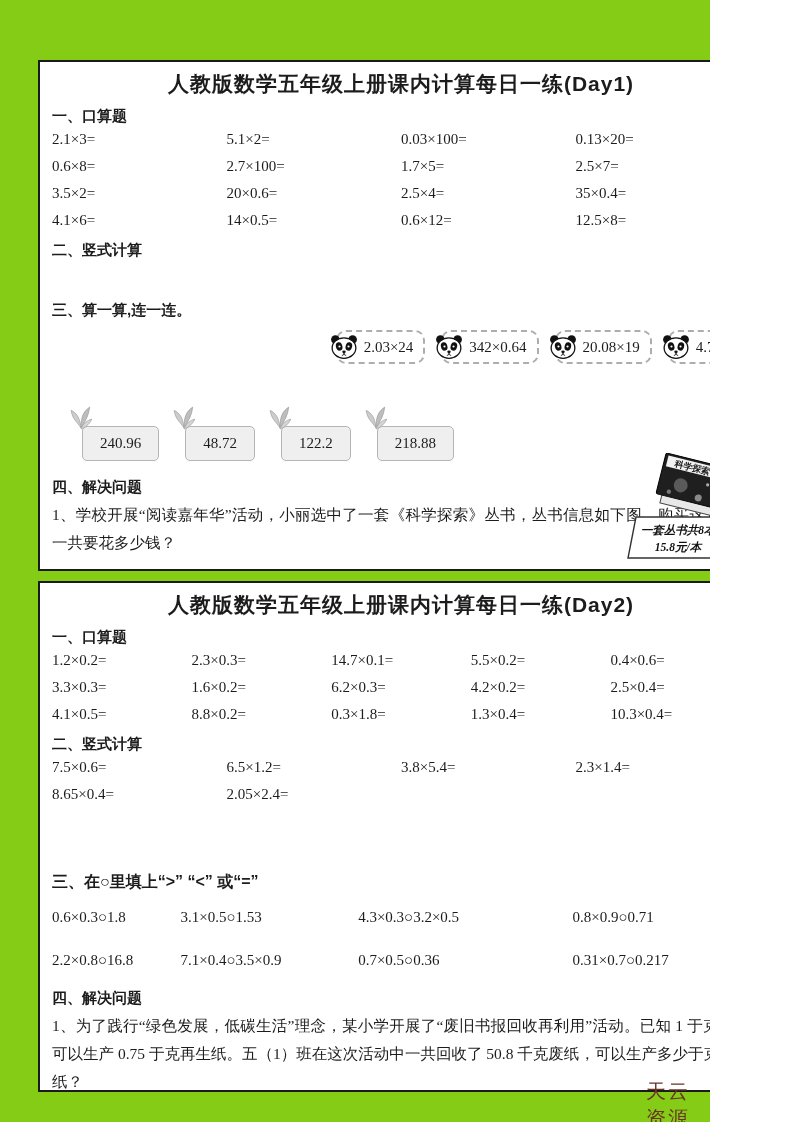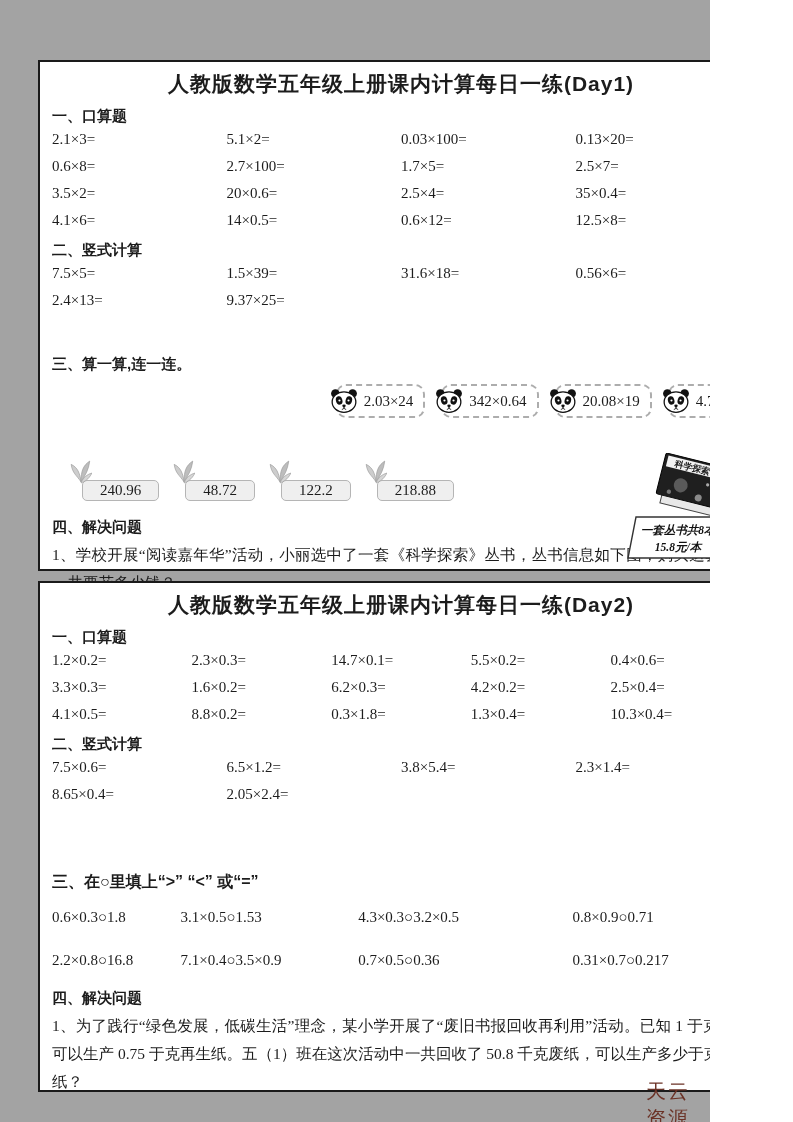--- a/index.html
+++ b/index.html
@@ -1,16 +1,16 @@
 <!DOCTYPE html>
 <html><head>
 <meta charset="utf-8">
 <style>
   html,body{margin:0;padding:0;background:#fff;}
-  .page{position:relative;width:710px;height:1122px;background:#a3a3a3;overflow:hidden;
+  .page{position:relative;width:710px;height:1122px;background:#84cc16;overflow:hidden;
         font-family:"Liberation Sans",sans-serif;color:#1c1c1c;}
   .sheet{position:absolute;left:38px;width:726px;border:2px solid #1a1a1a;background:#fff;
          box-sizing:border-box;padding:2px 12px 0 12px;}
   #sheet1{top:60px;height:511px;}
   #sheet2{top:581px;height:511px;}
   .title{text-align:center;font-weight:bold;font-size:21px;line-height:30px;margin-top:5px;
          font-family:"Liberation Sans",sans-serif;letter-spacing:1px;}
   .sec-heading{font-weight:bold;font-size:15px;line-height:20px;margin-top:7px;}
   .grid{display:grid;font-family:"Liberation Serif","DejaVu Serif",serif;font-size:15px;}
   .grid span{line-height:27px;white-space:nowrap;}
@@ -19,21 +19,21 @@
   .compare-grid{grid-template-columns:1.05fr 1.45fr 1.75fr 1.45fr;row-gap:16px;margin-top:12px;}
   .match-row{display:flex;gap:16px;margin:10px 0 0 10px;justify-content:flex-end;}
   .match-box{position:relative;border:2px dashed #adadad;border-radius:10px;height:30px;
              display:flex;align-items:center;padding:0 10px 0 26px;
              font-family:"Liberation Serif","DejaVu Serif",serif;font-size:15px;white-space:nowrap;}
   .panda{position:absolute;left:-8px;top:2px;}
   .answer-row{display:flex;gap:26px;margin:62px 0 0 30px;}
   .answer-wrap{position:relative;}
   .leaf{position:absolute;left:-12px;top:-20px;}
   .chip{display:inline-block;background:#efefef;border:1px solid #b5b5b5;border-radius:5px;
-        padding:1px 17px;font-family:"Liberation Serif","DejaVu Serif",serif;font-size:15px;}
+        padding:8px 17px;font-family:"Liberation Serif","DejaVu Serif",serif;font-size:15px;}
   .prob-text{font-family:"Liberation Serif","DejaVu Serif",serif;font-size:15.5px;line-height:28px;
              margin:4px 0 0 0;text-align:justify;}
   #sheet1 .prob-text{width:700px;}
   .book-graphic{position:absolute;right:6px;bottom:6px;width:130px;height:110px;}
   .watermark{position:absolute;left:646px;top:1078px;font-size:20px;font-weight:normal;
              letter-spacing:2px;z-index:5;}
   .mt-vert1{margin-top:6px;}
   #sheet1 .sec-match{margin-top:40px;}
   #sheet1 .sec-solve{margin-top:16px;}
   #sheet2 .sec-compare{margin-top:64px;font-size:16px;}
@@ -61,28 +61,20 @@
       <span>20×0.6=</span>
       <span>2.5×4=</span>
       <span>35×0.4=</span>
       <span>4.1×6=</span>
       <span>14×0.5=</span>
       <span>0.6×12=</span>
       <span>12.5×8=</span>
     </div>
 
     <div class="sec-heading mt-vert1">二、竖式计算</div>
-    <div class="grid cols6">
-      <span>7.5×5=</span>
-      <span>1.5×39=</span>
-      <span>31.6×18=</span>
-      <span>0.56×6=</span>
-      <span>2.4×13=</span>
-      <span>9.37×25=</span>
-    </div>
 
     <div class="sec-heading sec-match">三、算一算,连一连。</div>
     <div class="match-row">
       <div class="match-box">
         <svg class="panda" width="28" height="26" viewBox="0 0 26 24">
           <circle cx="5" cy="5" r="4" fill="#111"></circle>
             <circle cx="21" cy="5" r="4" fill="#111"></circle>
           <ellipse cx="13" cy="13" rx="11" ry="9.5" fill="#fff" stroke="#111" stroke-width="1.2"></ellipse>
           <ellipse cx="8.5" cy="11.5" rx="3" ry="4" fill="#111" transform="rotate(-15 8.5 11.5)"></ellipse>
           <ellipse cx="17.5" cy="11.5" rx="3" ry="4" fill="#111" transform="rotate(15 17.5 11.5)"></ellipse>

